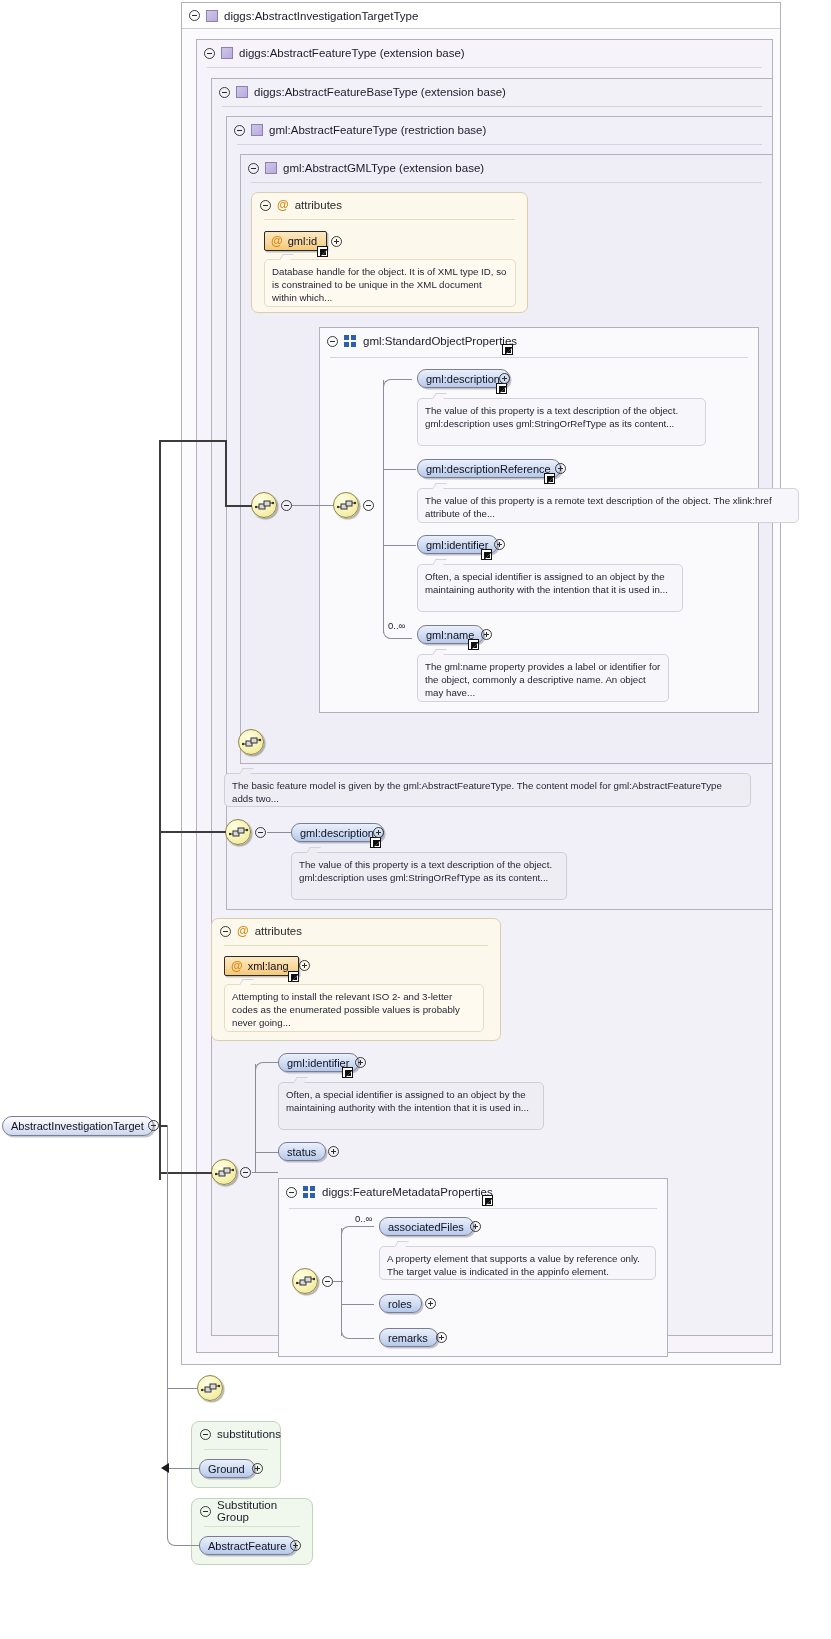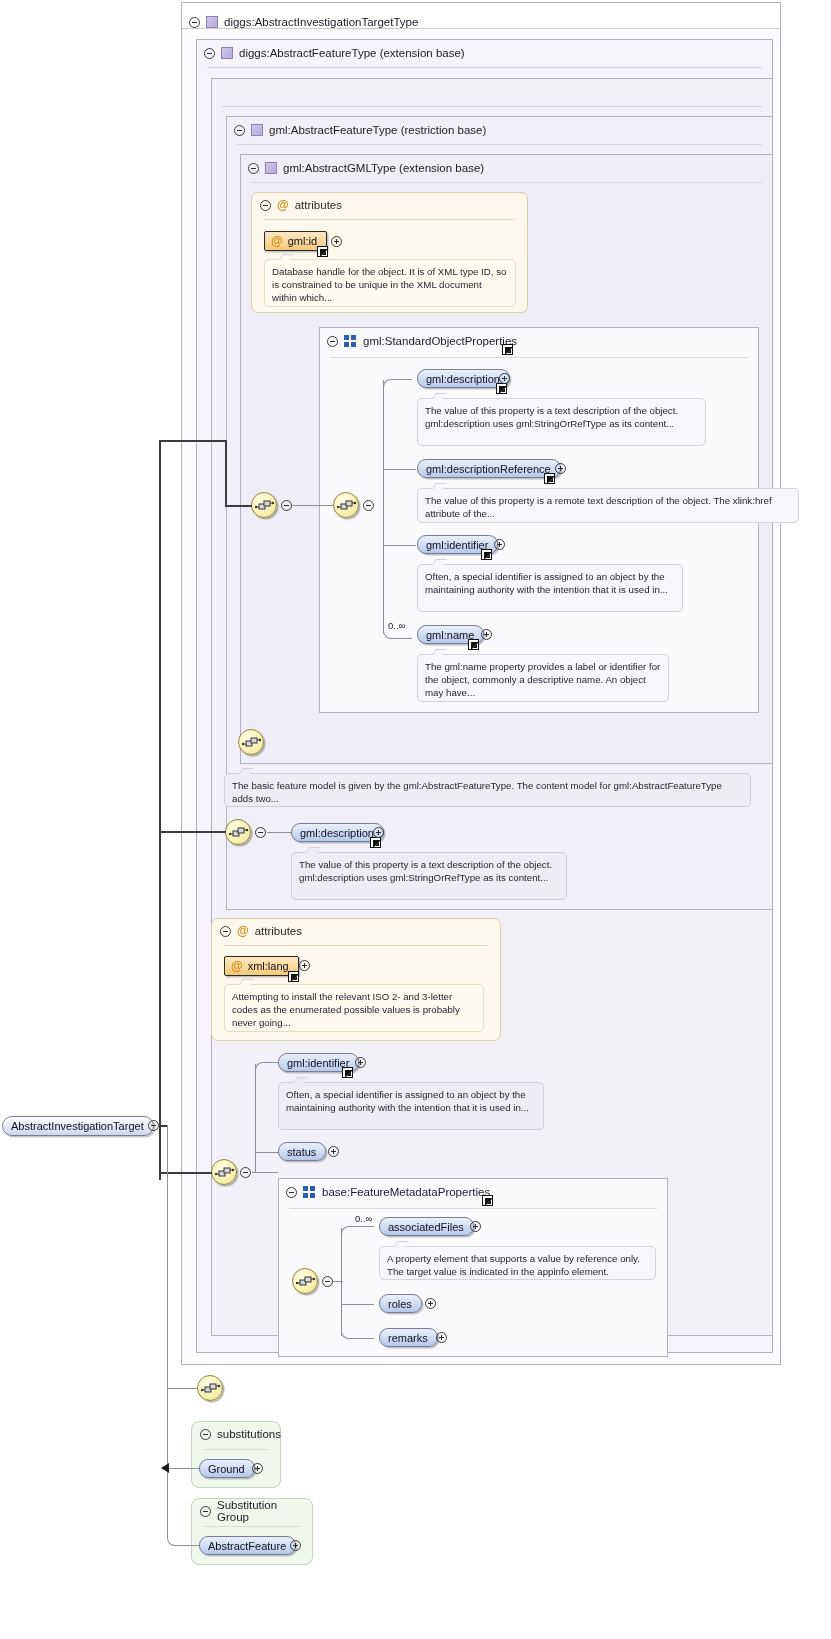--- a/index.html
+++ b/index.html
@@ -34,21 +34,21 @@
     top: 0; left: 0; right: 0;
     height: 26px;
     display: flex;
     align-items: center;
     gap: 6px;
     padding-left: 7px;
     font-size: 11.5px;
     color: #1b1b28;
     white-space: nowrap;
   }
-  .gbox-hdr.white { background: #ffffff; border-bottom: 1px solid #cccccc; align-items: flex-end;}
+  .gbox-hdr.white { background: #ffffff; border-bottom: 1px solid #cccccc;}
   .gbox-rule {
     position: absolute;
     left: 10px; right: 10px;
     height: 1px;
     background: #d7d4e0;
   }
 
   
   .minus, .plus {
     width: 11px; height: 11px;
@@ -274,20 +274,25 @@
   <div class="gbox lvl1" style="left:196px; top:39px; width:577px; height:1314px;">
     <div class="gbox-hdr">
       <span class="minus"></span>
       <span class="tsq"></span>
       <span>diggs:AbstractFeatureType (extension base)</span>
     </div>
     <div class="gbox-rule" style="top:27px;"></div>
   </div>
 
   <div class="gbox lvl2" style="left:211px; top:78px; width:562px; height:1258px;">
+    <div class="gbox-hdr">
+      <span class="minus"></span>
+      <span class="tsq"></span>
+      <span>diggs:AbstractFeatureBaseType (extension base)</span>
+    </div>
     <div class="gbox-rule" style="top:27px;"></div>
   </div>
 
   <div class="gbox lvl3" style="left:226px; top:116px; width:547px; height:794px;">
     <div class="gbox-hdr">
       <span class="minus"></span>
       <span class="tsq"></span>
       <span>gml:AbstractFeatureType (restriction base)</span>
     </div>
     <div class="gbox-rule" style="top:27px;"></div>
@@ -499,21 +504,21 @@
 
   <div class="gbox inner" style="left:278px; top:1178px; width:390px; height:179px;">
     <div class="gbox-hdr">
       <span class="minus"></span>
       <span class="mgi">
           <i></i>
           <i></i>
           <i></i>
           <i></i>
         </span>
-      <span>base:FeatureMetadataProperties</span>
+      <span>diggs:FeatureMetadataProperties</span>
     </div>
     <div class="gbox-rule" style="top:29px;"></div>
     <span class="extlink" style="left:203px; top:16px;"></span>
   </div>
 
   <div class="seq" style="left:292px; top:1268px;">
     <svg width="20" height="14" viewBox="0 0 20 14">
       <rect x="4" y="5" width="6" height="5" fill="#d9d9d9" stroke="#333" stroke-width="1"></rect>
       <rect x="9" y="2" width="6" height="5" fill="#d9d9d9" stroke="#333" stroke-width="1"></rect>
       <path d="M1 8 L4 8 M15 4 L18 4" stroke="#333" stroke-width="1"></path>

